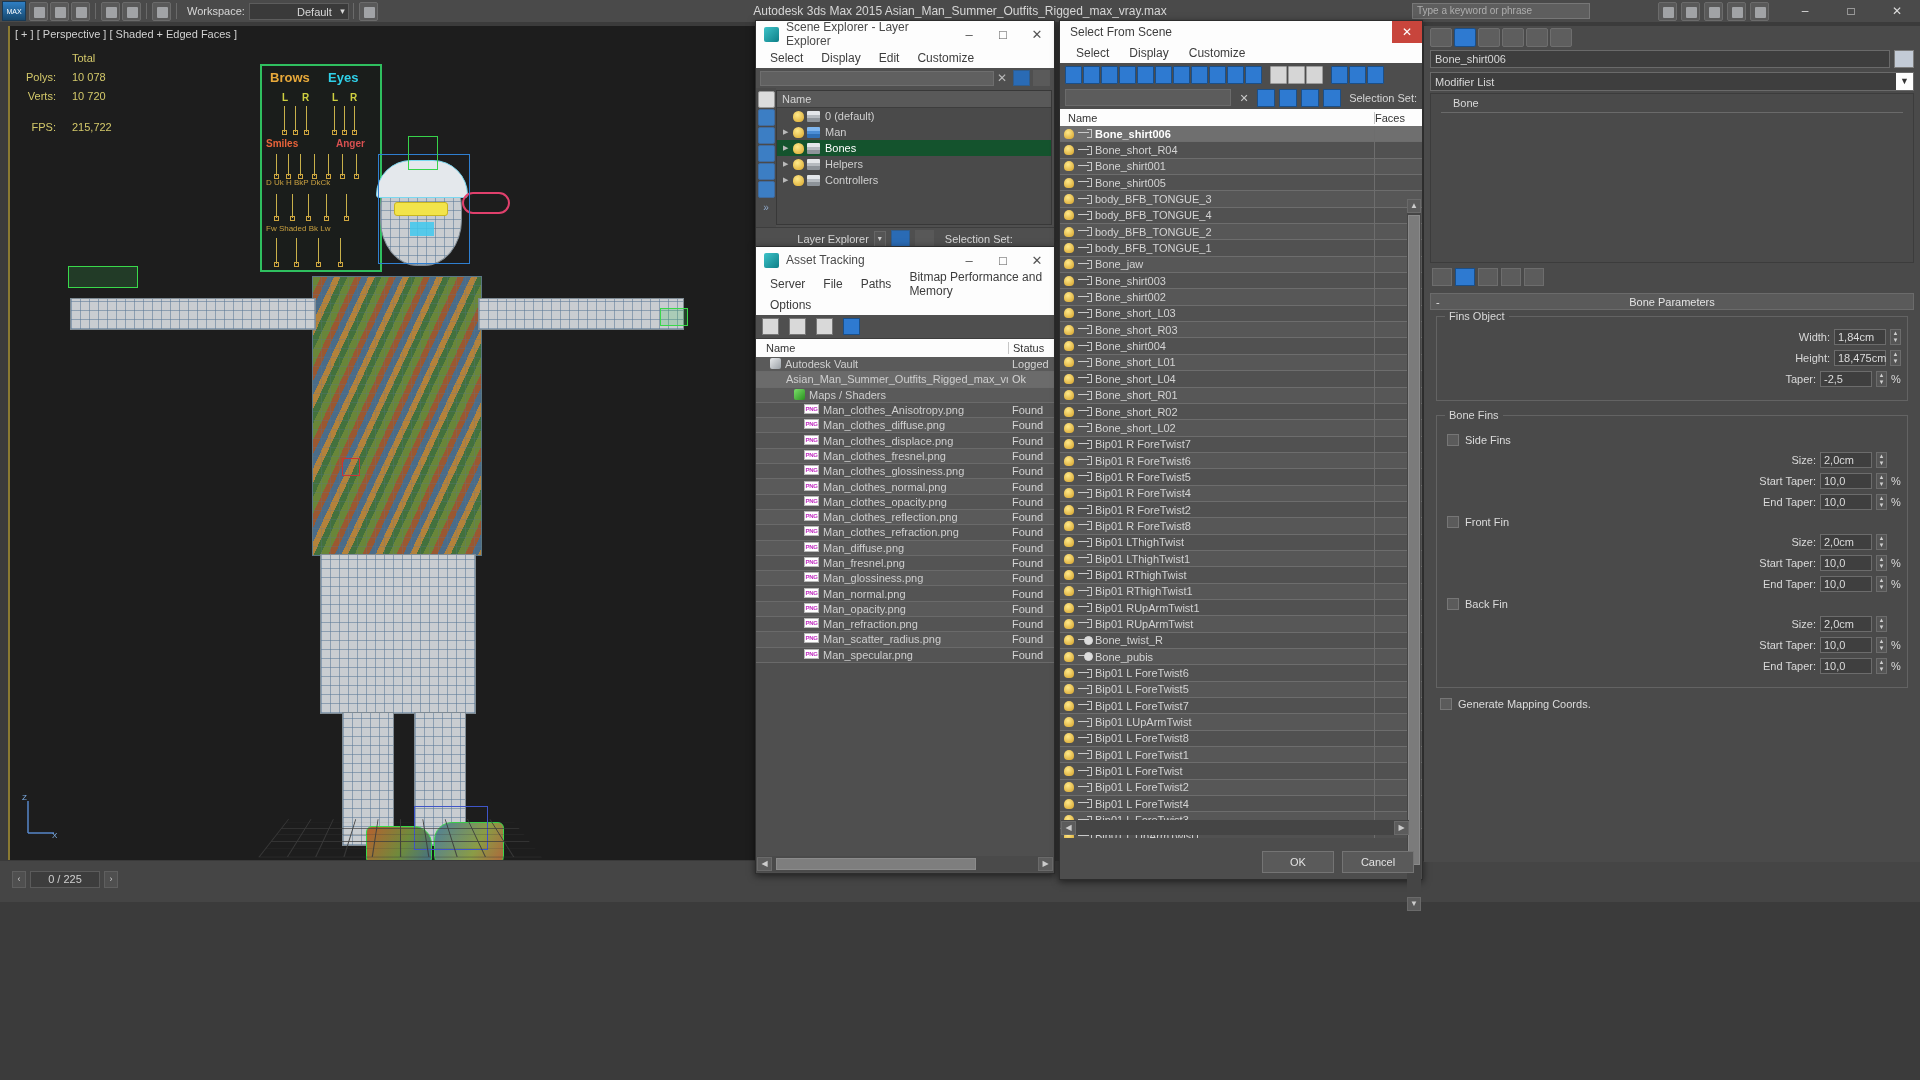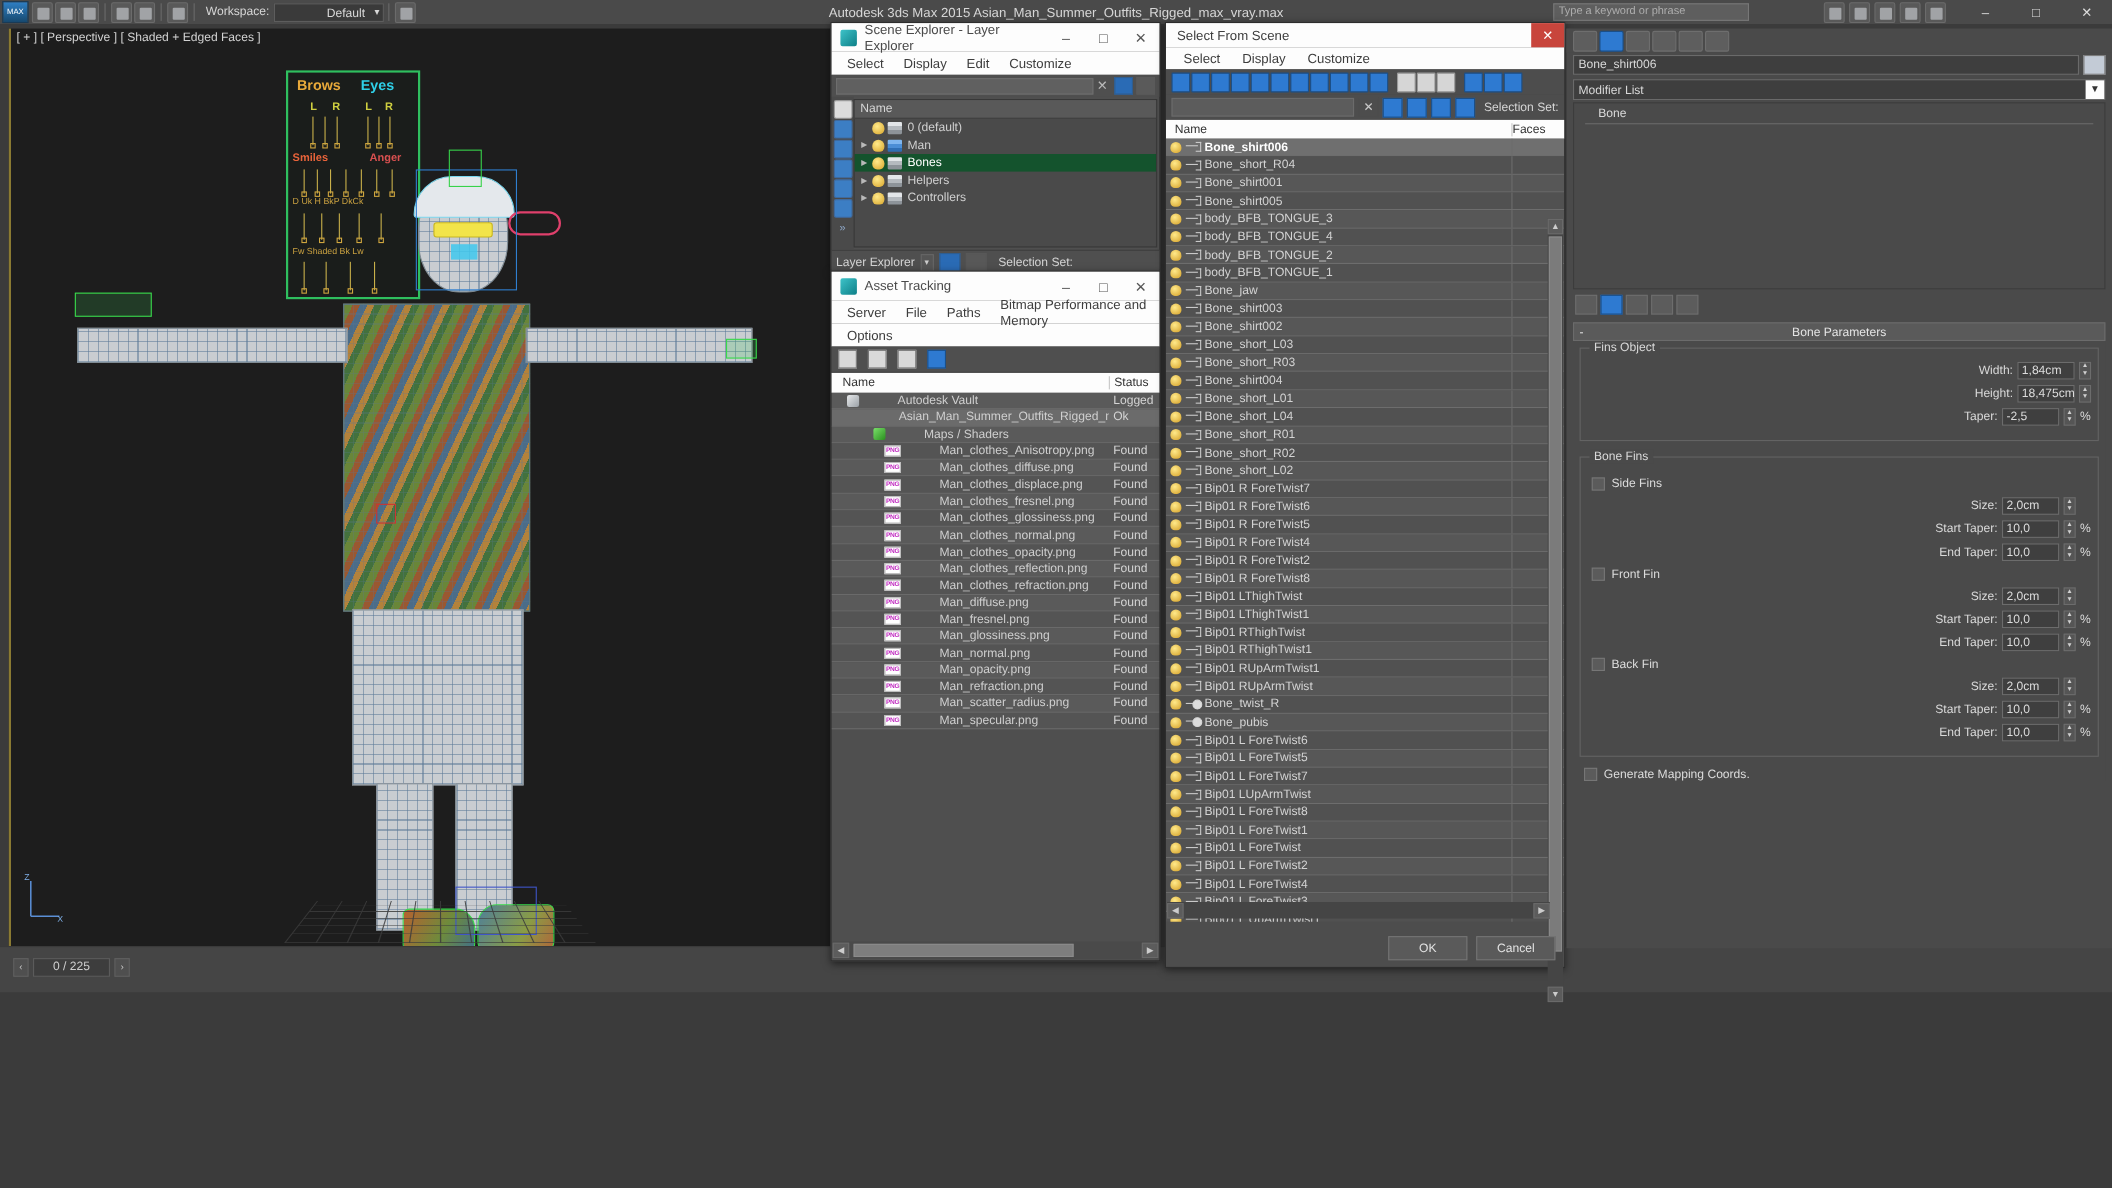--- a/index.html
+++ b/index.html
@@ -109,21 +109,21 @@
   .leRow { height:16px; display:flex; align-items:center; color:#cfcfcf; font-size:11px;
     padding-left:6px; }
   .leRow.sel { background:#14532d; color:#fff; }
   .arrw { width:10px; color:#b9b9b9; font-size:7px; }
   .bulb { width:11px; height:11px; margin-right:3px; border-radius:50% 50% 40% 40%;
     background:radial-gradient(circle at 40% 35%, #ffe98a, #d8a52b); }
   .lyr { width:13px; height:11px; margin-right:5px;
     background:linear-gradient(#e3e6e9 34%, #b5babf 34% 67%, #8d9399 67%); border-radius:1px;}
   .lyr.blue { background:linear-gradient(#7fb6ef 34%, #4b8ed6 34% 67%, #2f6fb5 67%); }
   #leFoot { height:22px; background:#4f4f4f; display:flex; align-items:center;
-    padding:0 4px; gap:5px; border-top:1px solid #3d3d3d;}
+    padding:0 4px; gap:5px; border-top:1px solid #3d3d3d;justify-content:center;}
   #leFootName { color:#d5d5d5; font-size:11px; flex:0 0 auto; }
   #leFootDrop { width:12px; height:16px; background:#555; border:1px solid #666;
     color:#ccc; font-size:8px; text-align:center; line-height:14px; }
   .footTool{ width:19px;height:18px;border:1px solid #2f5d8f;background:#2a6bb5;}
   .footTool.g{ background:#585858; border-color:#585858;}
   #leFootSel { color:#d5d5d5; font-size:11px; margin-left:6px;}
 
   
   #assetWin { left:755px; top:246px; width:300px; height:628px; }
   #atToolRow { height:24px; background:#4f4f4f; display:flex; align-items:center;
@@ -131,22 +131,22 @@
   .atTool { width:17px; height:17px; border:1px solid #777; background:#d9d9d9; }
   .atTool.act { border:1px solid #1b4f88; background:#2e7ad1; }
   #atHead { height:18px; background:#fdfdfd; display:flex; color:#333; font-size:11px;
     align-items:center; }
   #atHead .c1 { flex:1; padding-left:10px; }
   #atHead .c2 { width:46px; border-left:1px solid #c6c6c6; padding-left:4px;}
   #atList { height:540px; overflow:hidden; }
   .atRow { height:15.3px; display:flex; align-items:center; font-size:11px;
     border-bottom:1px solid #6a6a6a; background:#5a5a5a; color:#cfcfcf; }
   .atRow.alt { background:#545454; }
-  .atRow .nm { flex:1; display:flex; align-items:center; overflow:hidden;
-    white-space:nowrap;gap:31px; }
+  .atRow .nm { flex:1; display:flex; overflow:hidden;
+    white-space:nowrap; }
   .atRow .st { width:46px; color:#d4d4d4; padding-left:4px; }
   .ind1{ padding-left:14px;} .ind2{ padding-left:26px;} .ind3{ padding-left:38px;}
   .ind4{ padding-left:48px;}
   .icoV { width:11px;height:11px;margin-right:4px;
     background:linear-gradient(135deg,#e8eaec,#9aa0a6); border-radius:2px;}
   .icoMax { width:11px;height:11px;margin-right:4px;
     background:linear-gradient(135deg,#3ec3c9,#0d7f87); border-radius:2px;}
   .icoMap { width:11px;height:11px;margin-right:4px;
     background:linear-gradient(135deg,#7ae06a,#2a8f1f); border-radius:2px;}
   .icoPng { width:15px;height:10px;margin-right:4px; background:#fff;
@@ -291,20 +291,46 @@
   <div id="winBtns">
     <div class="winbtn">–</div>
     <div class="winbtn">□</div>
     <div class="winbtn close">✕</div>
   </div>
 </div>
 <div id="strip2"></div>
 
 <div id="viewport">
   <div id="vpLabel">[ + ] [ Perspective ] [ Shaded + Edged Faces ]</div>
+  <div id="vpStats">
+    <table>
+      <tbody>
+          <tr>
+            <td></td>
+            <td>Total</td>
+          </tr>
+      <tr>
+            <td class="k">Polys:</td>
+          <td>10 078</td>
+          </tr>
+      <tr>
+            <td class="k">Verts:</td>
+          <td>10 720</td>
+          </tr>
+      <tr>
+            <td style="height:10px"></td>
+            <td></td>
+          </tr>
+      <tr>
+            <td class="k">FPS:</td>
+          <td>215,722</td>
+          </tr>
+    </tbody>
+      </table>
+  </div>
 
   <div id="board">
     <div class="bTxt" style="left:8px;top:4px;color:#e8a93a;font-size:13px;">Brows</div>
     <div class="bTxt" style="left:66px;top:4px;color:#2fd0e8;font-size:13px;">Eyes</div>
     <div class="bTxt" style="left:20px;top:26px;color:#cfcf40;">L</div>
     <div class="bTxt" style="left:40px;top:26px;color:#cfcf40;">R</div>
     <div class="bTxt" style="left:70px;top:26px;color:#cfcf40;">L</div>
     <div class="bTxt" style="left:88px;top:26px;color:#cfcf40;">R</div>
     <div class="bTxt" style="left:4px;top:72px;color:#e8633a;">Smiles</div>
     <div class="bTxt" style="left:74px;top:72px;color:#d85050;">Anger</div>

